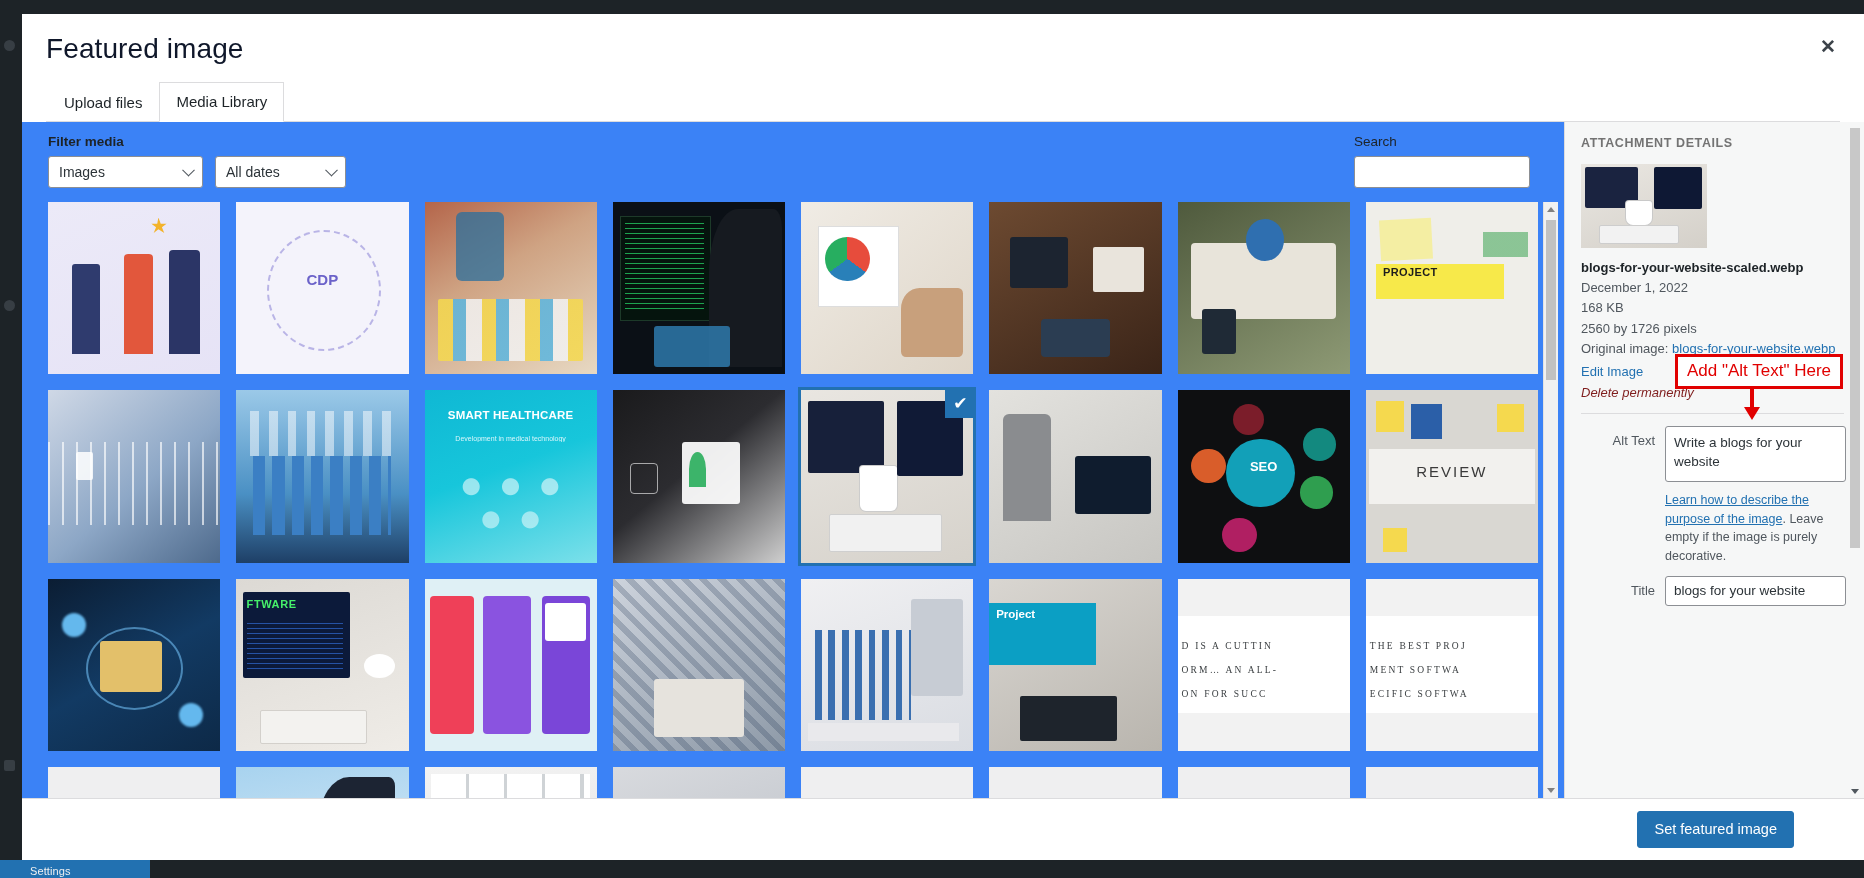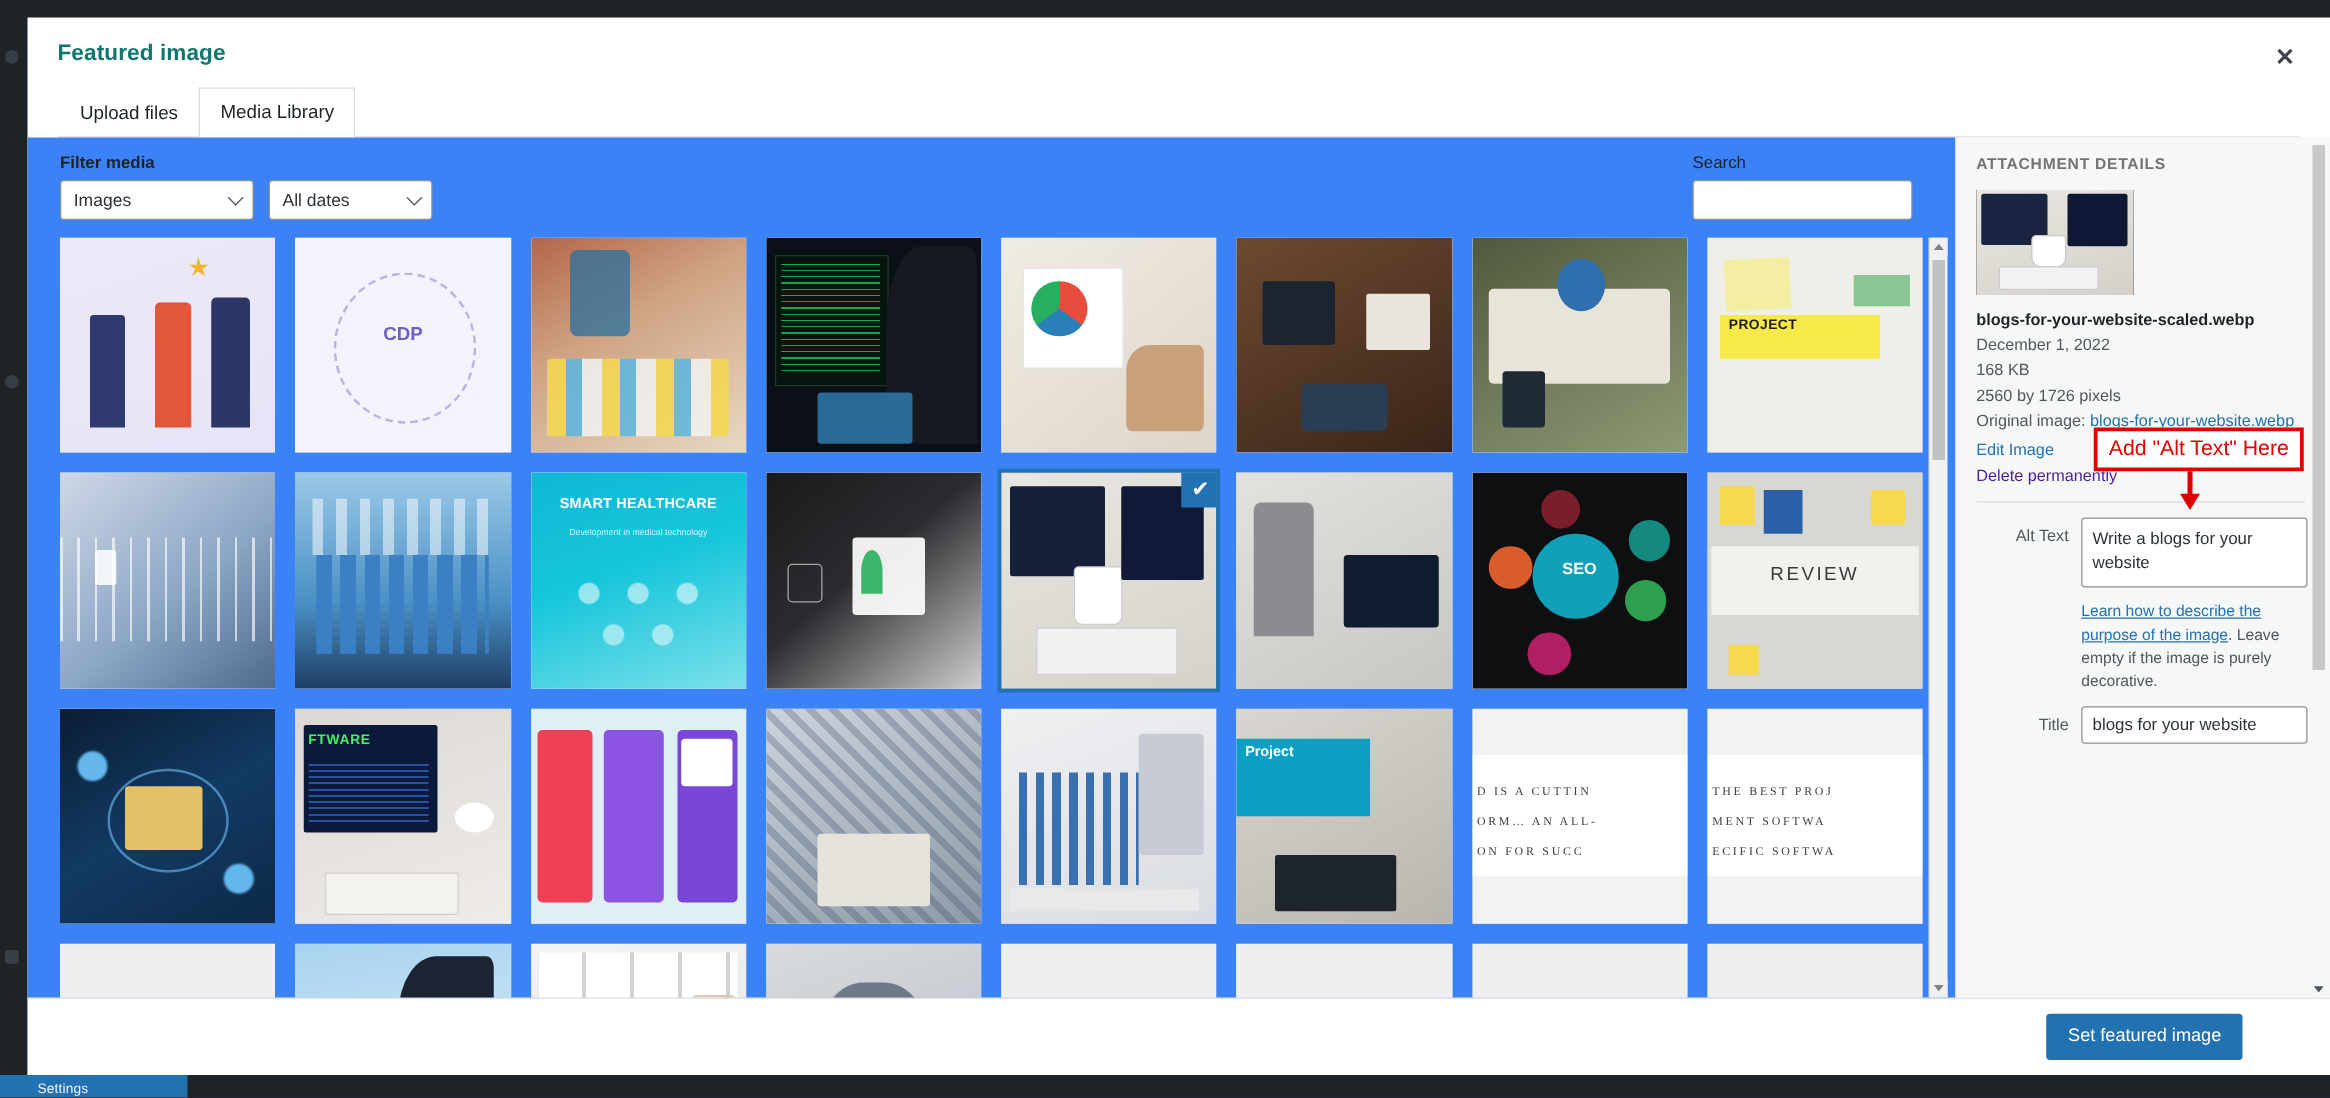--- a/index.html
+++ b/index.html
@@ -52,23 +52,23 @@
     overflow: hidden;
   }
 
   
   .modal-header {
     position: relative;
     flex: 0 0 auto;
     padding: 18px 24px 0 24px;
   }
   .modal-title {
-    font-size: 18px;
-    font-weight: 700;
-    color: #0f766e;
+    font-size: 28px;
+    font-weight: 400;
+    color: #0f172a;
     line-height: 1.2;
     margin: 0 0 16px 0;
     letter-spacing: .1px;
   }
   .close-btn {
     position: absolute;
     top: 12px; right: 16px;
     width: 40px; height: 40px;
     display: flex; align-items: center; justify-content: center;
     background: none; border: none; cursor: pointer;
@@ -269,21 +269,21 @@
   }
   .detail-actions { margin: 2px 0 0 2px; position: relative; }
   .action-link {
     display: block;
     font-size: 13px;
     color: #2271b1;
     text-decoration: none;
     line-height: 1.62;
     cursor: pointer;
   }
-  .action-link.danger { color: #4c1d95; }
+  .action-link.danger { color: #7f1d1d; font-style: italic; }
   .details-sep {
     border: none; border-top: 1px solid #dcdcde;
     margin: 10px 2px 12px 2px;
   }
 
   
   .callout {
     position: absolute;
     left: 110px; top: 232px;
     border: 3px solid #e10000;

